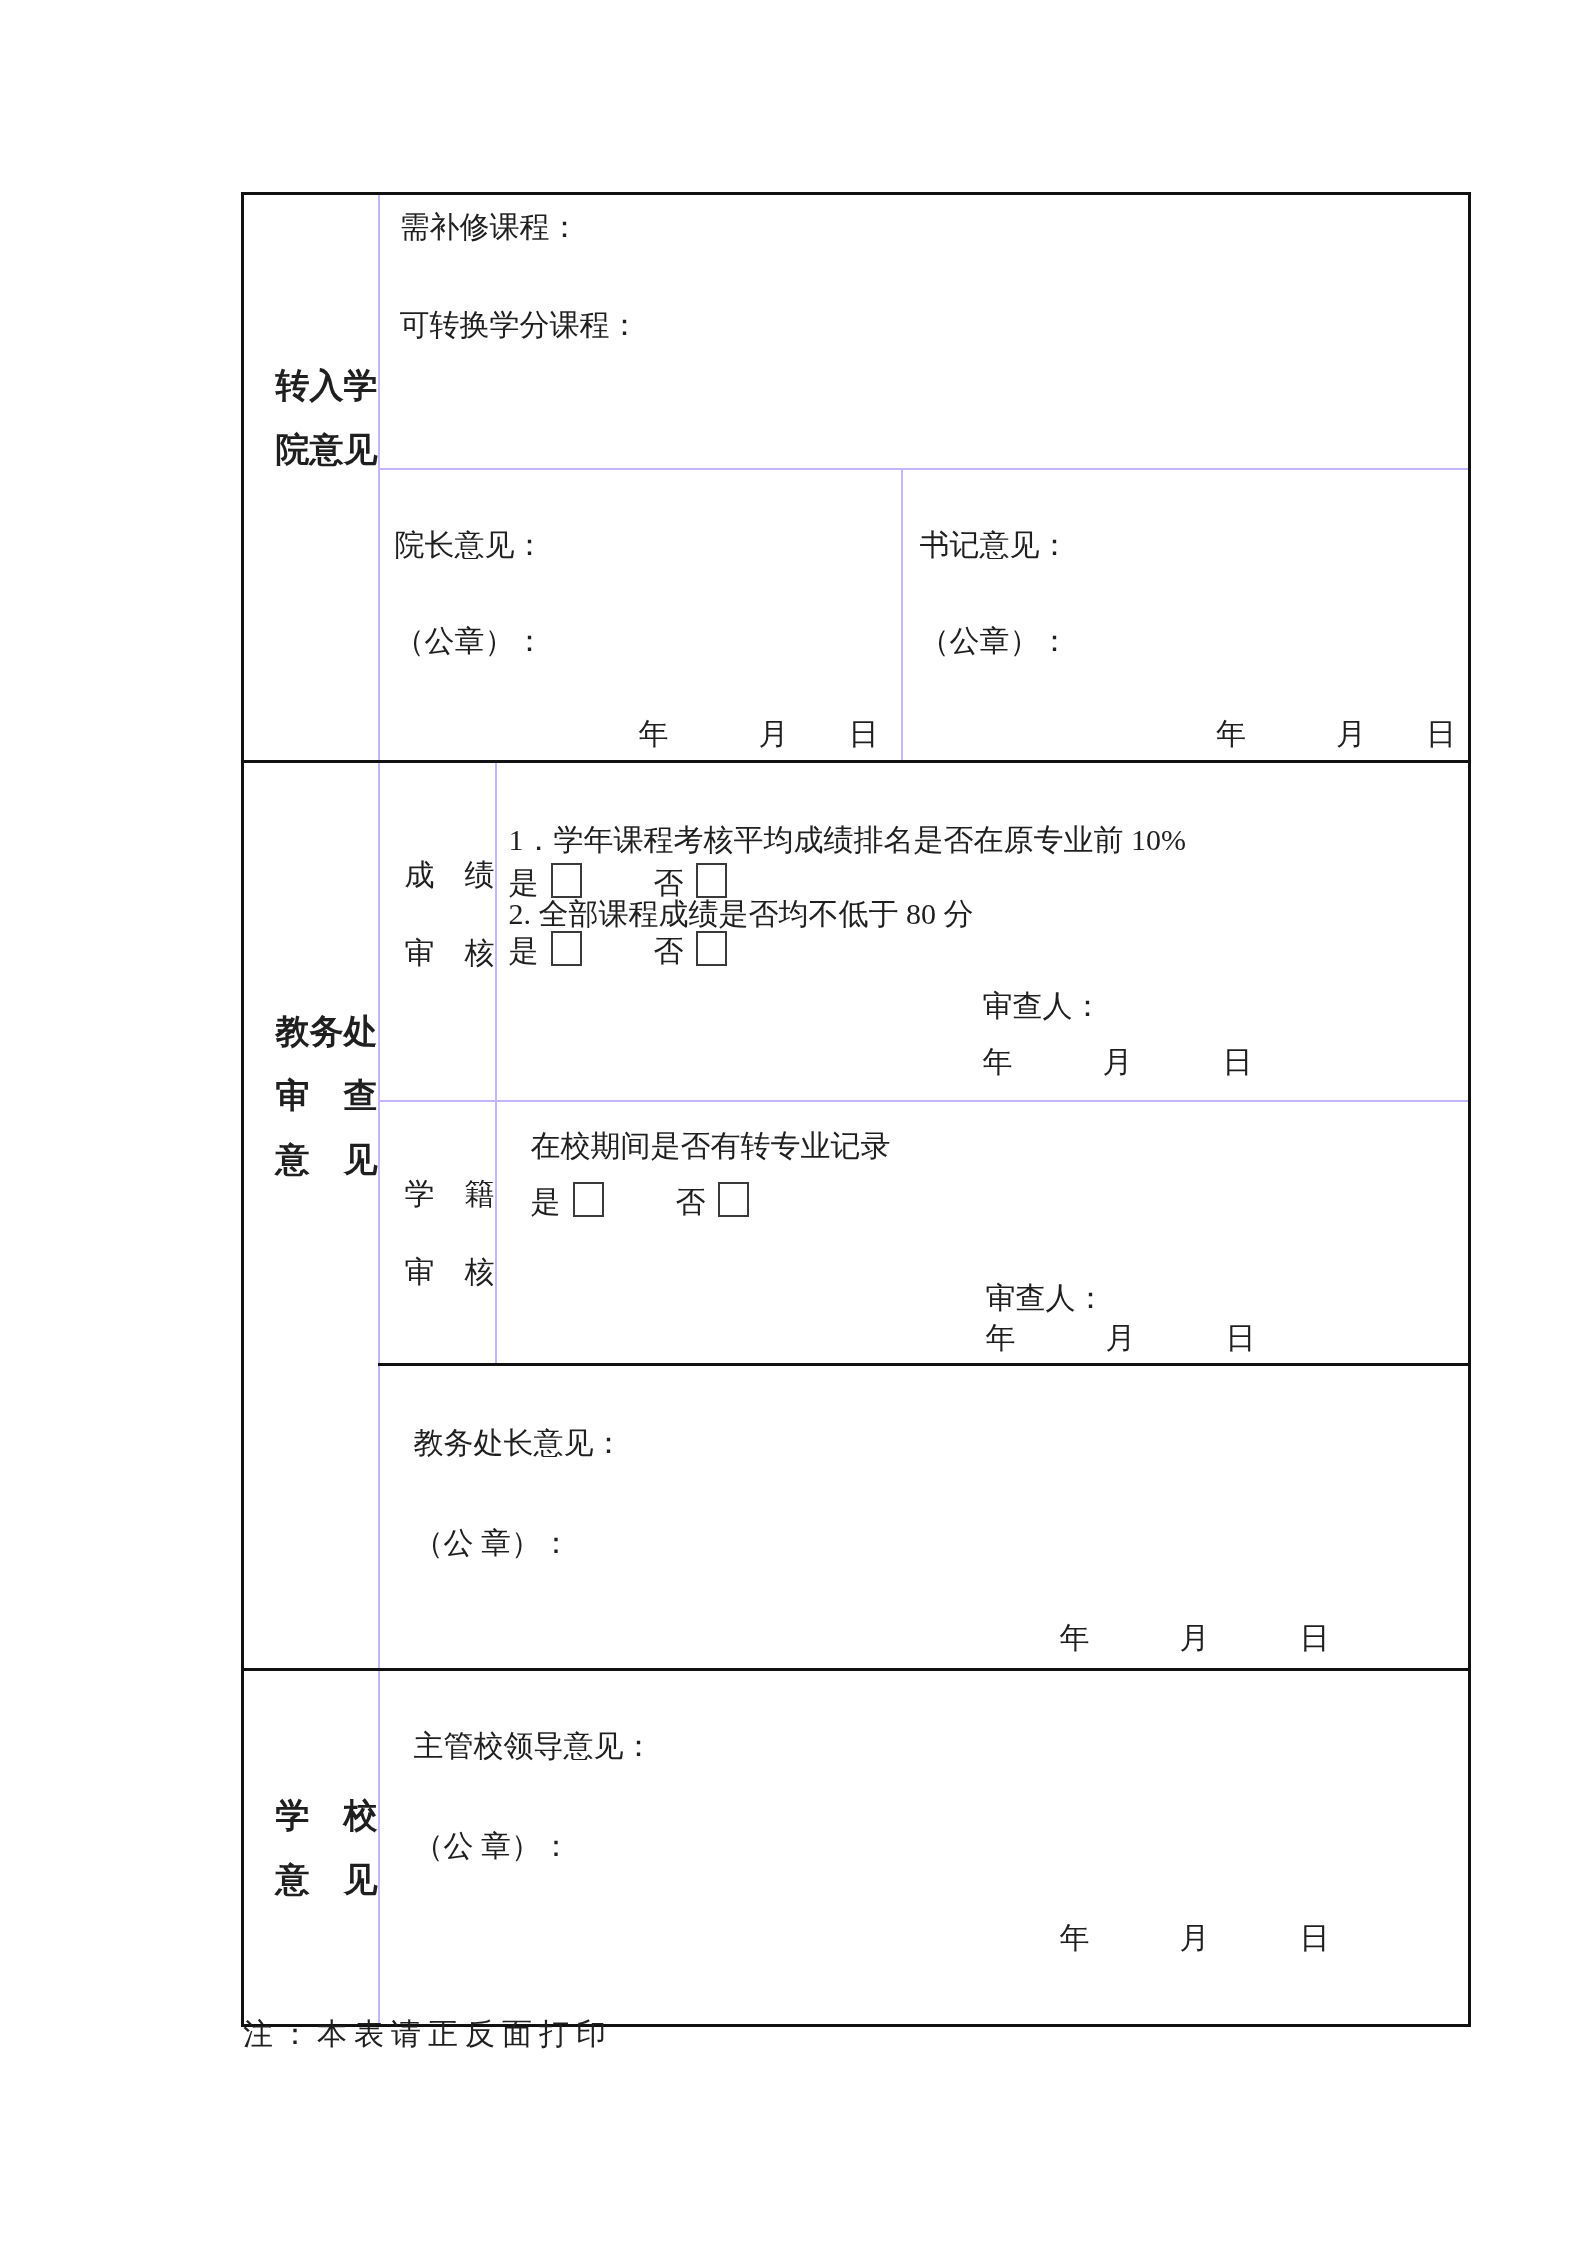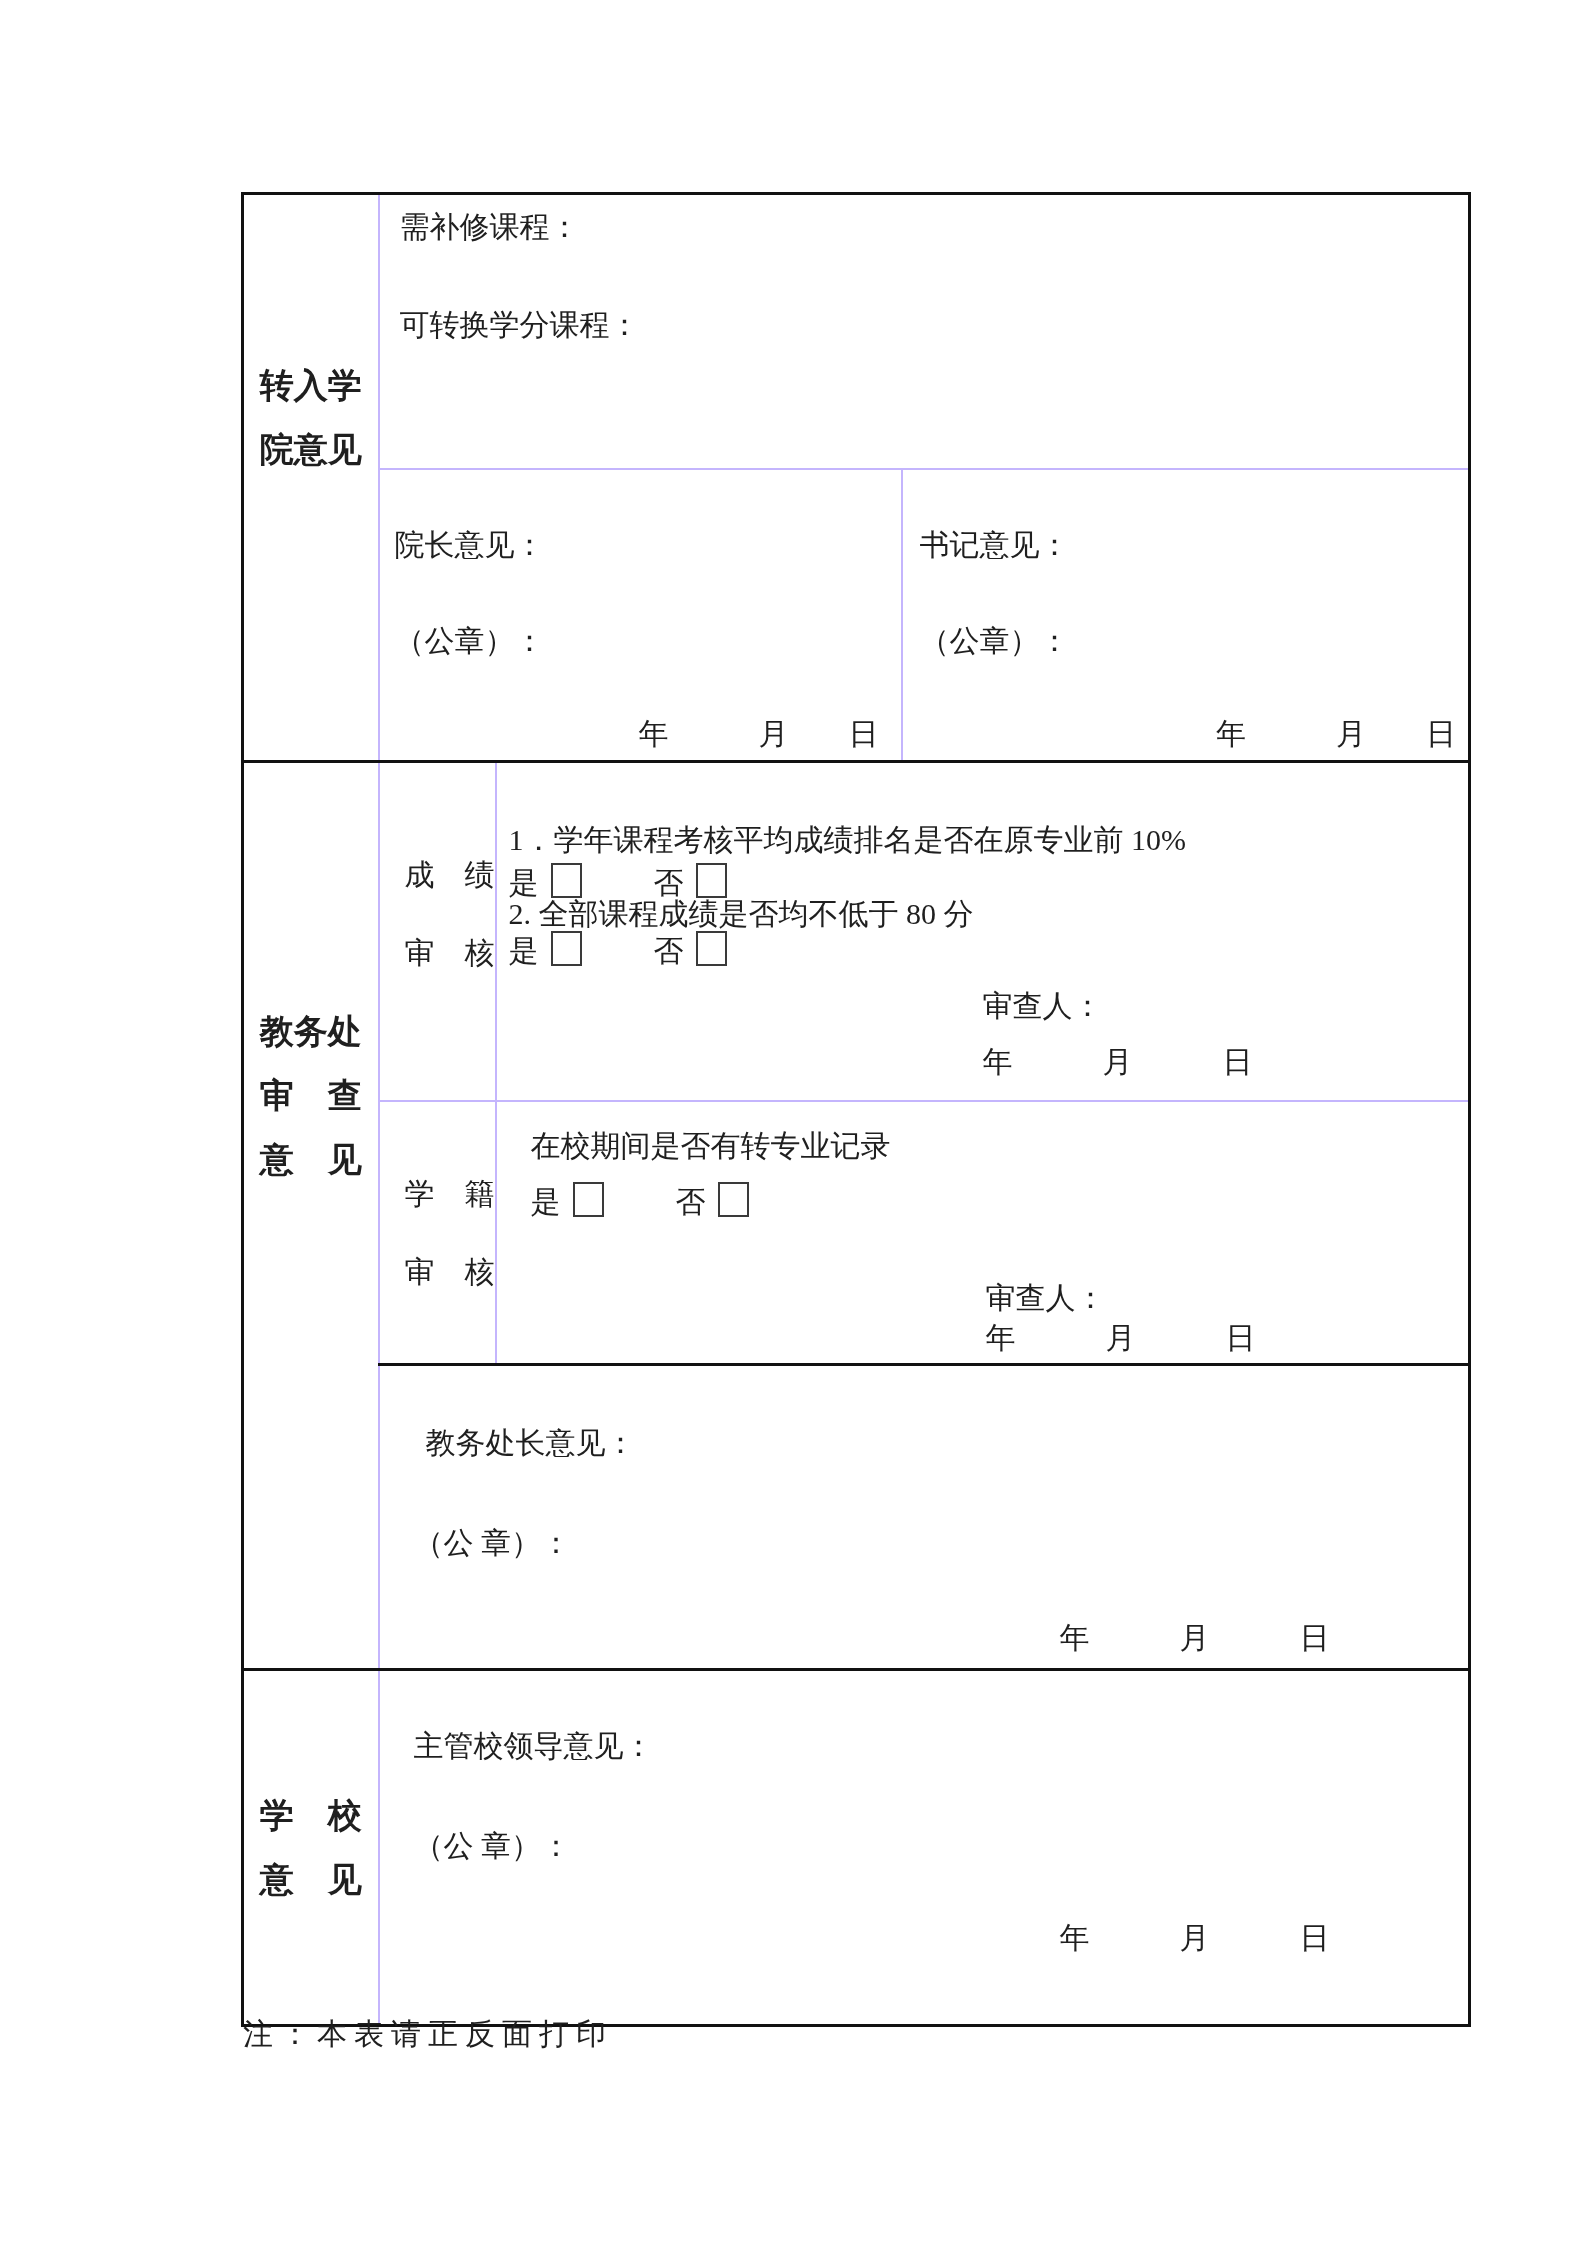--- a/index.html
+++ b/index.html
@@ -16,21 +16,21 @@
     position: absolute;
     left: 241px;
     top: 192px;
     width: 1227px;
     border-collapse: collapse;
     table-layout: fixed;
     border: 3px solid #111;
   }
   td { border: 2px solid #c4b5fd; padding: 0; }
   tr.thick-top td { border-top: 3px solid #111; }
-  td.hdr { text-align: center; vertical-align: middle; }
+  td.hdr { text-align: right; vertical-align: middle; }
   .vh {
     font-weight: bold;
     font-size: 34px;
     line-height: 64px;
     white-space: nowrap;
   }
   .vh.off1 { transform: translateY(-60px); }
   .vh.off2 { transform: translateY(-120px); }
   td.subhdr { text-align: right; vertical-align: middle; }
   .sub2 { font-size: 30px; line-height: 78px; white-space: nowrap; }
@@ -142,21 +142,21 @@
         <span class="t" style="left:34px;top:80px">
           <span>是</span><span class="cb"></span><span class="nogap">否</span><span class="cb"></span>
         </span>
         <span class="t" style="left:489px;top:180px">审查人：</span>
         <span class="t" style="left:489px;top:220px">年　　　月　　　日</span>
       </td>
     </tr>
 
     <tr class="thick-top">
       <td class="cell" colspan="3" style="height:302px">
-        <span class="t" style="left:46px;top:61px">教务处长意见：</span>
+        <span class="t" style="left:34px;top:61px">教务处长意见：</span>
         <span class="t" style="left:34px;top:161px">（公 章）：</span>
         <span class="t" style="left:680px;top:256px">年　　　月　　　日</span>
       </td>
     </tr>
 
     <tr class="thick-top">
       <td class="hdr">
         <div class="vh">
           <div>学　校</div>
           <div>意　见</div>

